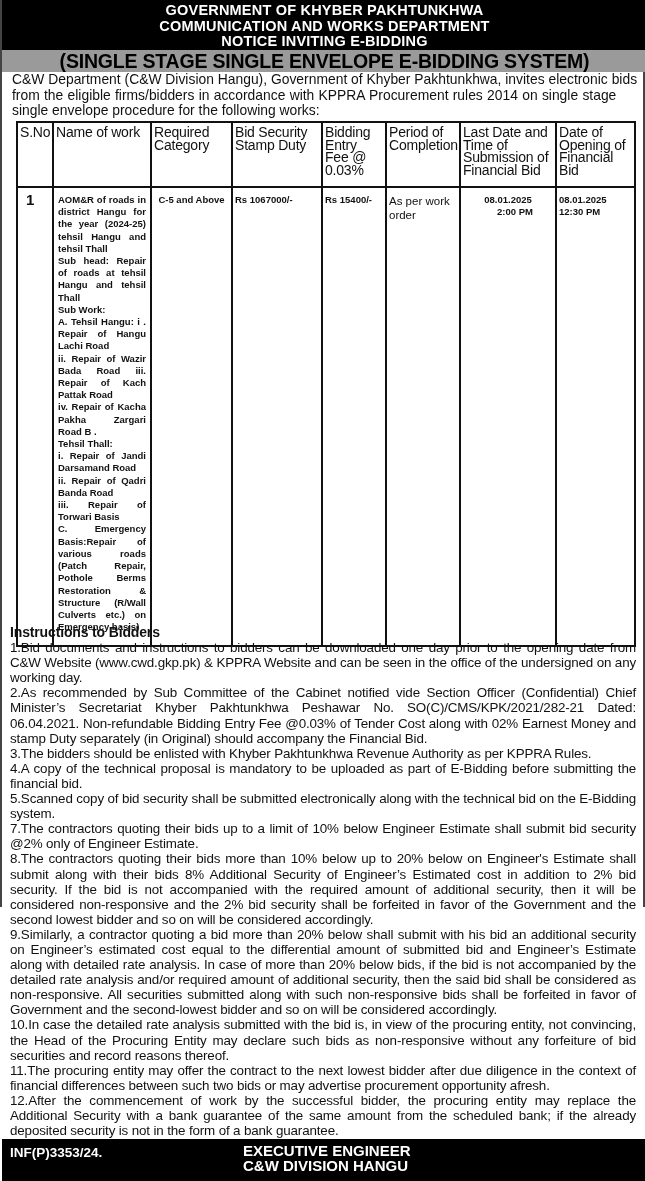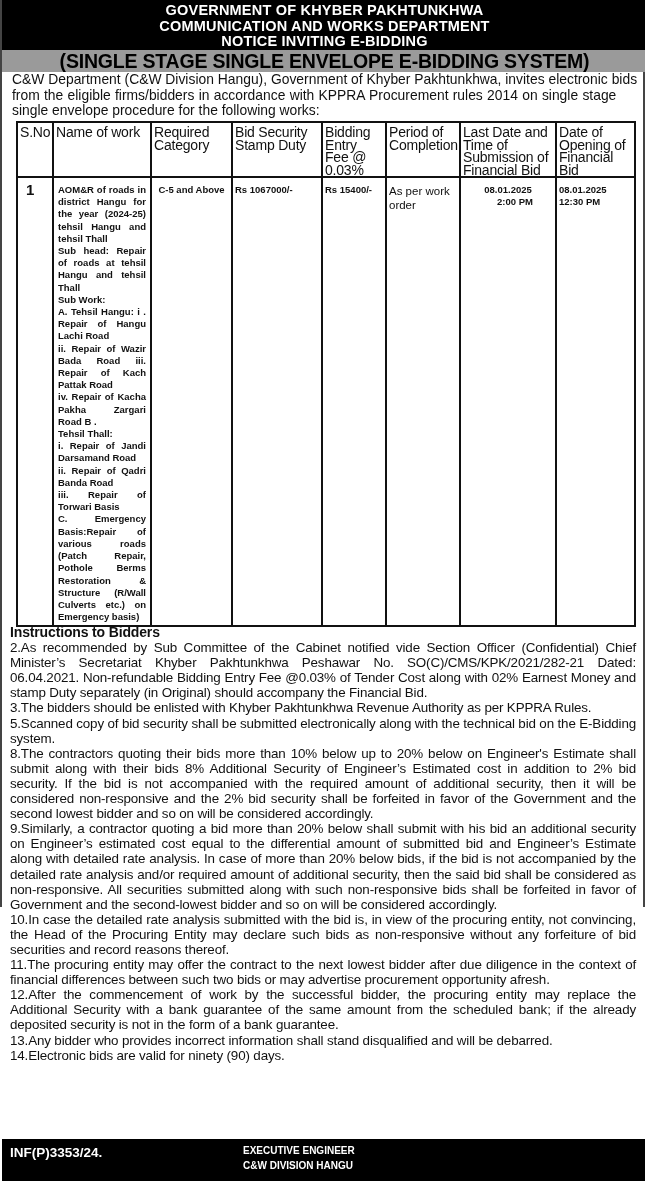--- a/index.html
+++ b/index.html
@@ -4,34 +4,34 @@
 <style>
   html, body { margin:0; padding:0; background:#fff; }
   body { width:645px; height:1181px; overflow:hidden; position:relative; font-family:"Liberation Sans", sans-serif; color:#111; }
   .page { position:absolute; left:0; top:0; width:645px; height:907px; background:#fff; border-left:2px solid #444; border-right:2px solid #444; box-sizing:border-box; }
   .top-banner { position:absolute; left:0; top:0; width:645px; height:50px; background:#000; color:#fff; text-align:center; font-weight:bold; font-size:14.5px; line-height:15.5px; padding-top:3px; box-sizing:border-box; letter-spacing:0.2px; }
   .sub-banner { position:absolute; left:0; top:50px; width:645px; height:22px; background:#9a9a9a; text-align:center; font-weight:bold; font-size:19.5px; line-height:23px; color:#000; letter-spacing:-0.2px; }
   .intro { position:absolute; left:10px; top:72px; width:623px; font-size:14.3px; line-height:15.5px; text-align:justify; transform:scaleX(0.97); transform-origin:left top; }
   .intro-line { display:block; text-align:justify; text-align-last:justify; white-space:nowrap; }
   .intro-line.last { text-align-last:left; }
   table.works { position:absolute; left:14px; top:121px; width:618px; border-collapse:collapse; table-layout:fixed; }
-  table.works th, table.works td { border:2px solid #111; vertical-align:top; padding:0 2px; }
+  table.works th, table.works td { border:2px solid #111; vertical-align:top; padding:10px 2px; }
   table.works th { font-weight:normal; font-size:14px; line-height:12.5px; text-align:left; height:48px; padding-top:3px; letter-spacing:-0.2px; }
   table.works td { height:441px; font-size:9.5px; line-height:12.2px; font-weight:bold; padding-top:6px; }
   td.sno { font-size:15px !important; padding-left:8px !important; }
   td.work { text-align:justify; padding:6px 4px 0 4px !important;margin-left:8px; }
   td.center { text-align:center;margin-top:32px; }
   td.period { font-weight:normal !important; font-size:11.5px !important; line-height:14px !important; text-align:left; }
   .wl { display:block; }
   .instr { position:absolute; left:8px; top:625px; width:626px; font-size:13.4px; line-height:15.1px; letter-spacing:-0.15px; }
   .instr-title { font-weight:bold; font-size:14px; }
   .instr p { margin:0; text-align:justify; }
   .footer { position:absolute; left:0; top:1139px; width:645px; height:42px; background:#000; color:#fff; font-weight:bold; }
   .ref { position:absolute; left:8px; top:6px; font-size:13.5px; }
-  .sign { position:absolute; left:241px; top:5px; font-size:10px; line-height:14.5px; }
+  .sign { position:absolute; left:241px; top:5px; font-size:15px; line-height:14.5px; }
 </style>
 </head>
 <body>
 
 <div class="page">
 
   <div class="top-banner">
     <div>GOVERNMENT OF KHYBER PAKHTUNKHWA</div>
     <div>COMMUNICATION AND WORKS DEPARTMENT</div>
     <div>NOTICE INVITING E-BIDDING</div>
@@ -95,23 +95,26 @@
         <td>
           <span class="wl">08.01.2025</span>
           <span class="wl">12:30 PM</span>
         </td>
       </tr>
     </tbody>
   </table>
 
   <div class="instr">
     <div class="instr-title">Instructions to Bidders</div>
+    <p>1.Bid documents and instructions to bidders can be downloaded one day prior to the opening date from C&amp;W Website (www.cwd.gkp.pk) &amp; KPPRA Website and can be seen in the office of the undersigned on any working day.</p>
     <p>2.As recommended by Sub Committee of the Cabinet notified vide Section Officer (Confidential) Chief Minister’s Secretariat Khyber Pakhtunkhwa Peshawar No. SO(C)/CMS/KPK/2021/282-21 Dated: 06.04.2021. Non-refundable Bidding Entry Fee @0.03% of Tender Cost along with 02% Earnest Money and stamp Duty separately (in Original) should accompany the Financial Bid.</p>
     <p>3.The bidders should be enlisted with Khyber Pakhtunkhwa Revenue Authority as per KPPRA Rules.</p>
+    <p>4.A copy of the technical proposal is mandatory to be uploaded as part of E-Bidding before submitting the financial bid.</p>
     <p>5.Scanned copy of bid security shall be submitted electronically along with the technical bid on the E-Bidding system.</p>
+    <p>7.The contractors quoting their bids up to a limit of 10% below Engineer Estimate shall submit bid security @2% only of Engineer Estimate.</p>
     <p>8.The contractors quoting their bids more than 10% below up to 20% below on Engineer's Estimate shall submit along with their bids 8% Additional Security of Engineer’s Estimated cost in addition to 2% bid security. If the bid is not accompanied with the required amount of additional security, then it will be considered non-responsive and the 2% bid security shall be forfeited in favor of the Government and the second lowest bidder and so on will be considered accordingly.</p>
     <p>9.Similarly, a contractor quoting a bid more than 20% below shall submit with his bid an additional security on Engineer’s estimated cost equal to the differential amount of submitted bid and Engineer’s Estimate along with detailed rate analysis. In case of more than 20% below bids, if the bid is not accompanied by the detailed rate analysis and/or required amount of additional security, then the said bid shall be considered as non-responsive. All securities submitted along with such non-responsive bids shall be forfeited in favor of Government and the second-lowest bidder and so on will be considered accordingly.</p>
     <p>10.In case the detailed rate analysis submitted with the bid is, in view of the procuring entity, not convincing, the Head of the Procuring Entity may declare such bids as non-responsive without any forfeiture of bid securities and record reasons thereof.</p>
     <p>11.The procuring entity may offer the contract to the next lowest bidder after due diligence in the context of financial differences between such two bids or may advertise procurement opportunity afresh.</p>
     <p>12.After the commencement of work by the successful bidder, the procuring entity may replace the Additional Security with a bank guarantee of the same amount from the scheduled bank; if the already deposited security is not in the form of a bank guarantee.</p>
     <p>13.Any bidder who provides incorrect information shall stand disqualified and will be debarred.</p>
     <p>14.Electronic bids are valid for ninety (90) days.</p>
 
   </div>
 

